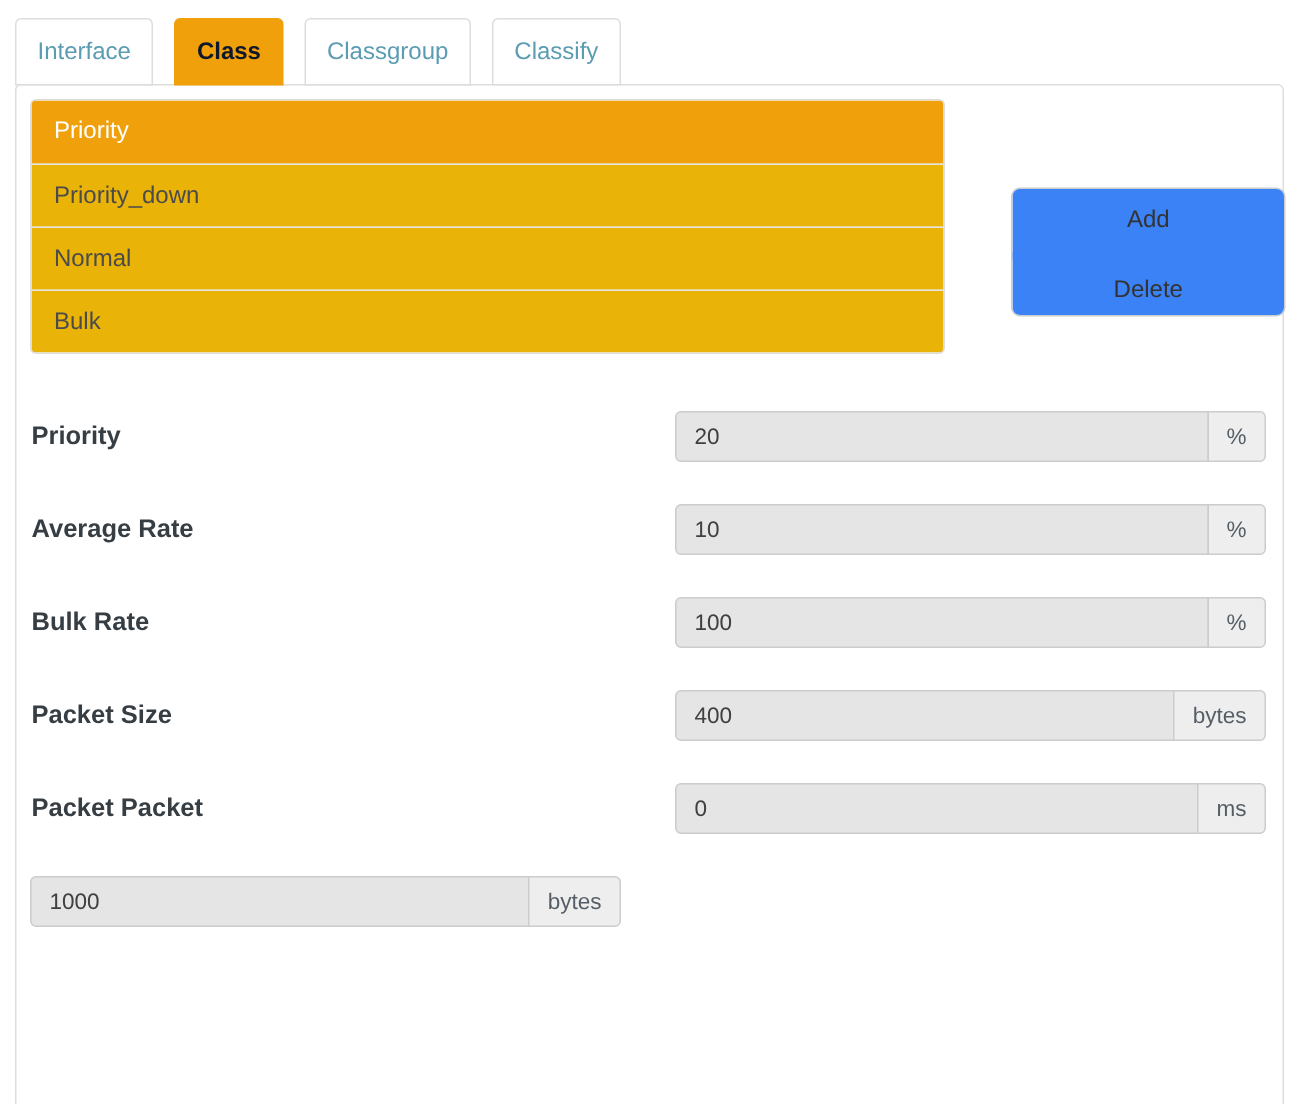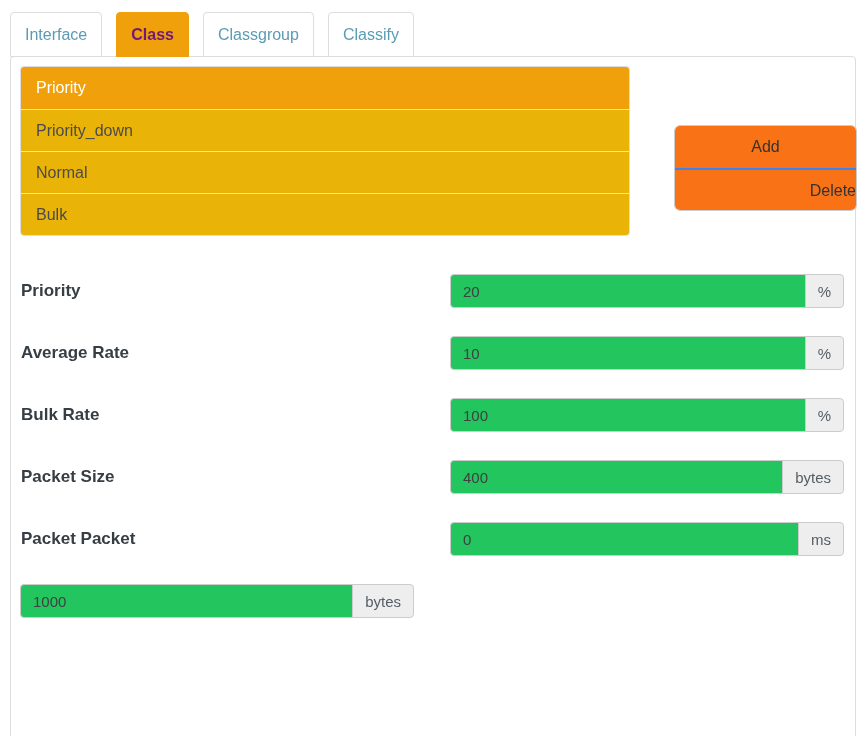--- a/index.html
+++ b/index.html
@@ -17,21 +17,21 @@
 
   
   .tab-bar{display:flex;gap:14px;position:relative;z-index:2;margin-bottom:-1px;}
   .tab{
     padding:12px 14px;font-size:16px;line-height:19px;color:var(--tab-text);
     background:#fff;border:1px solid #ddd;border-radius:4px 4px 0 0;cursor:pointer;
     white-space:nowrap;
   }
   .tab.active{
     background:var(--accent);border-color:var(--accent);
-    color:#701a75;font-weight:700;
+    color:#0f172a;font-weight:700;
   }
 
   
   .pane{
     position:relative;z-index:1;height:700px;
     border:1px solid #ddd;border-radius:4px 4px 0 0;
     padding:9px;background:#fff;
   }
 
   
@@ -48,38 +48,38 @@
   .row:first-child{border-top:0;}
   .row.selected{background:var(--accent);color:#fff;}
 
   
   .btn-group{
     position:absolute;left:663px;top:68px;width:183px;
     border:1px solid #ccc;border-radius:6px;overflow:hidden;background:#fff;
   }
   .btn{
     display:block;width:100%;height:42px;line-height:42px;
-    background:#f97316;border:0;padding:0;text-align:center;
+    background:#3b82f6;border:0;padding:0;text-align:center;
     font-family:inherit;font-size:16px;color:#333;cursor:pointer;
   }
-  .btn + .btn{border-top:2px solid #3b82f6;text-align:right;}
+  .btn + .btn{border-top:5px solid #3b82f6;}
 
   
   .form{margin-top:38px;}
   .form-row{display:flex;align-items:center;height:34px;margin-bottom:28px;}
   .field-label{
     flex:1;font-size:17px;font-weight:700;color:#363d43;
     padding-left:1px;white-space:nowrap;
   }
   .input-group{display:flex;width:394px;margin-right:2px;}
   .field-input{
     flex:1;min-width:0;height:34px;
     border:1px solid #ccc;border-radius:4px 0 0 4px;
     padding:0 12px;font-family:inherit;font-size:15px;color:#404040;
-    outline:none;background:#22c55e;
+    outline:none;background:#e5e5e5;
   }
   .addon{
     display:flex;align-items:center;margin-left:-1px;
     border:1px solid #ccc;border-radius:0 4px 4px 0;
     background:#eee;padding:0 12px;
     font-size:15px;color:#555e66;white-space:nowrap;
   }
 </style>
 </head>
 <body>

